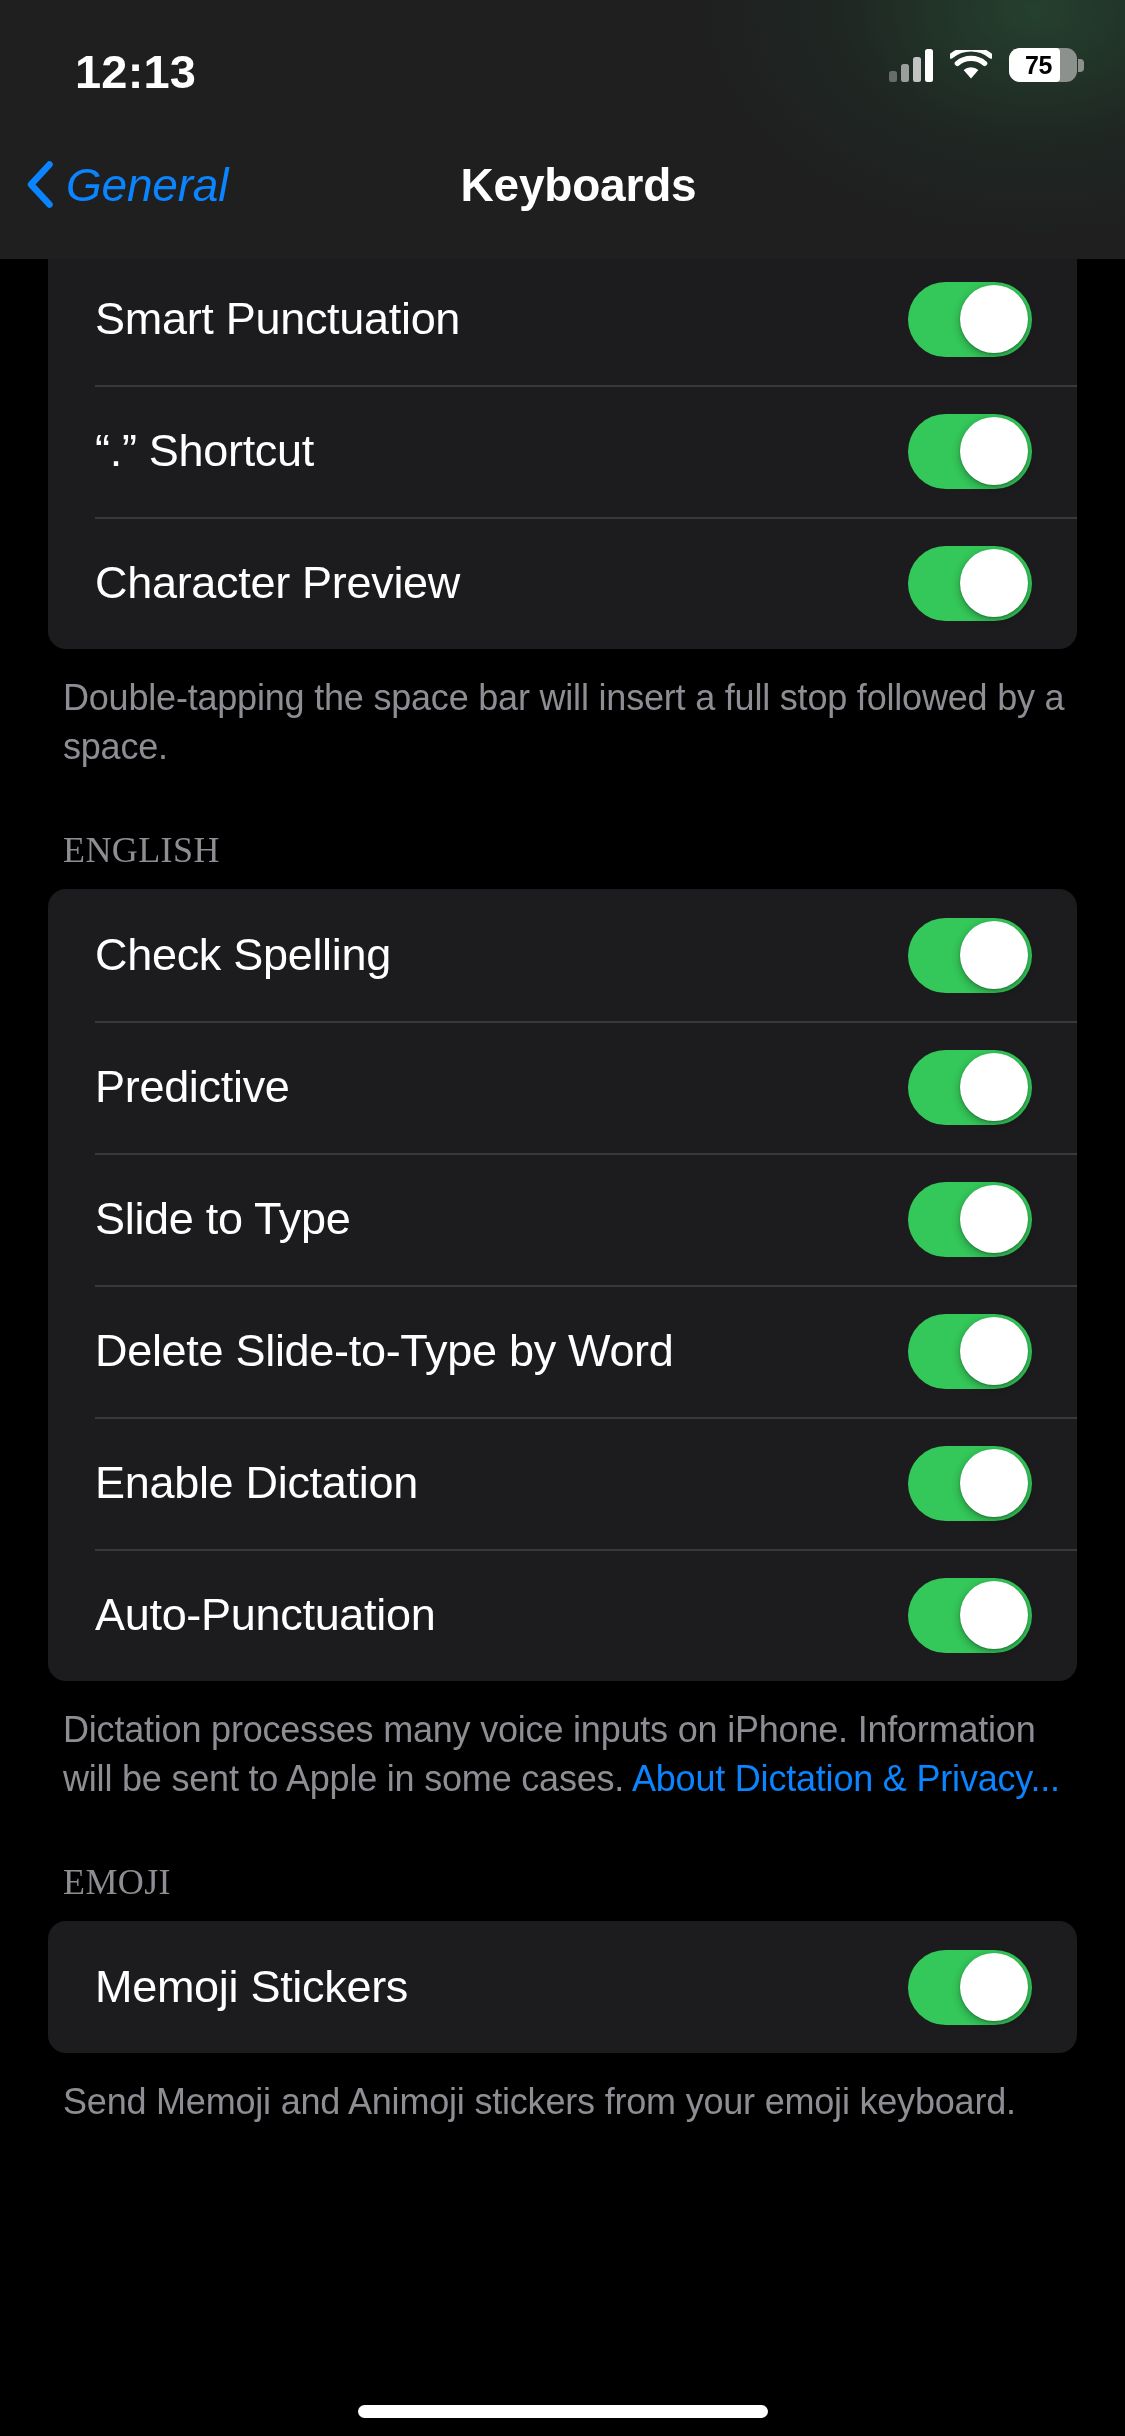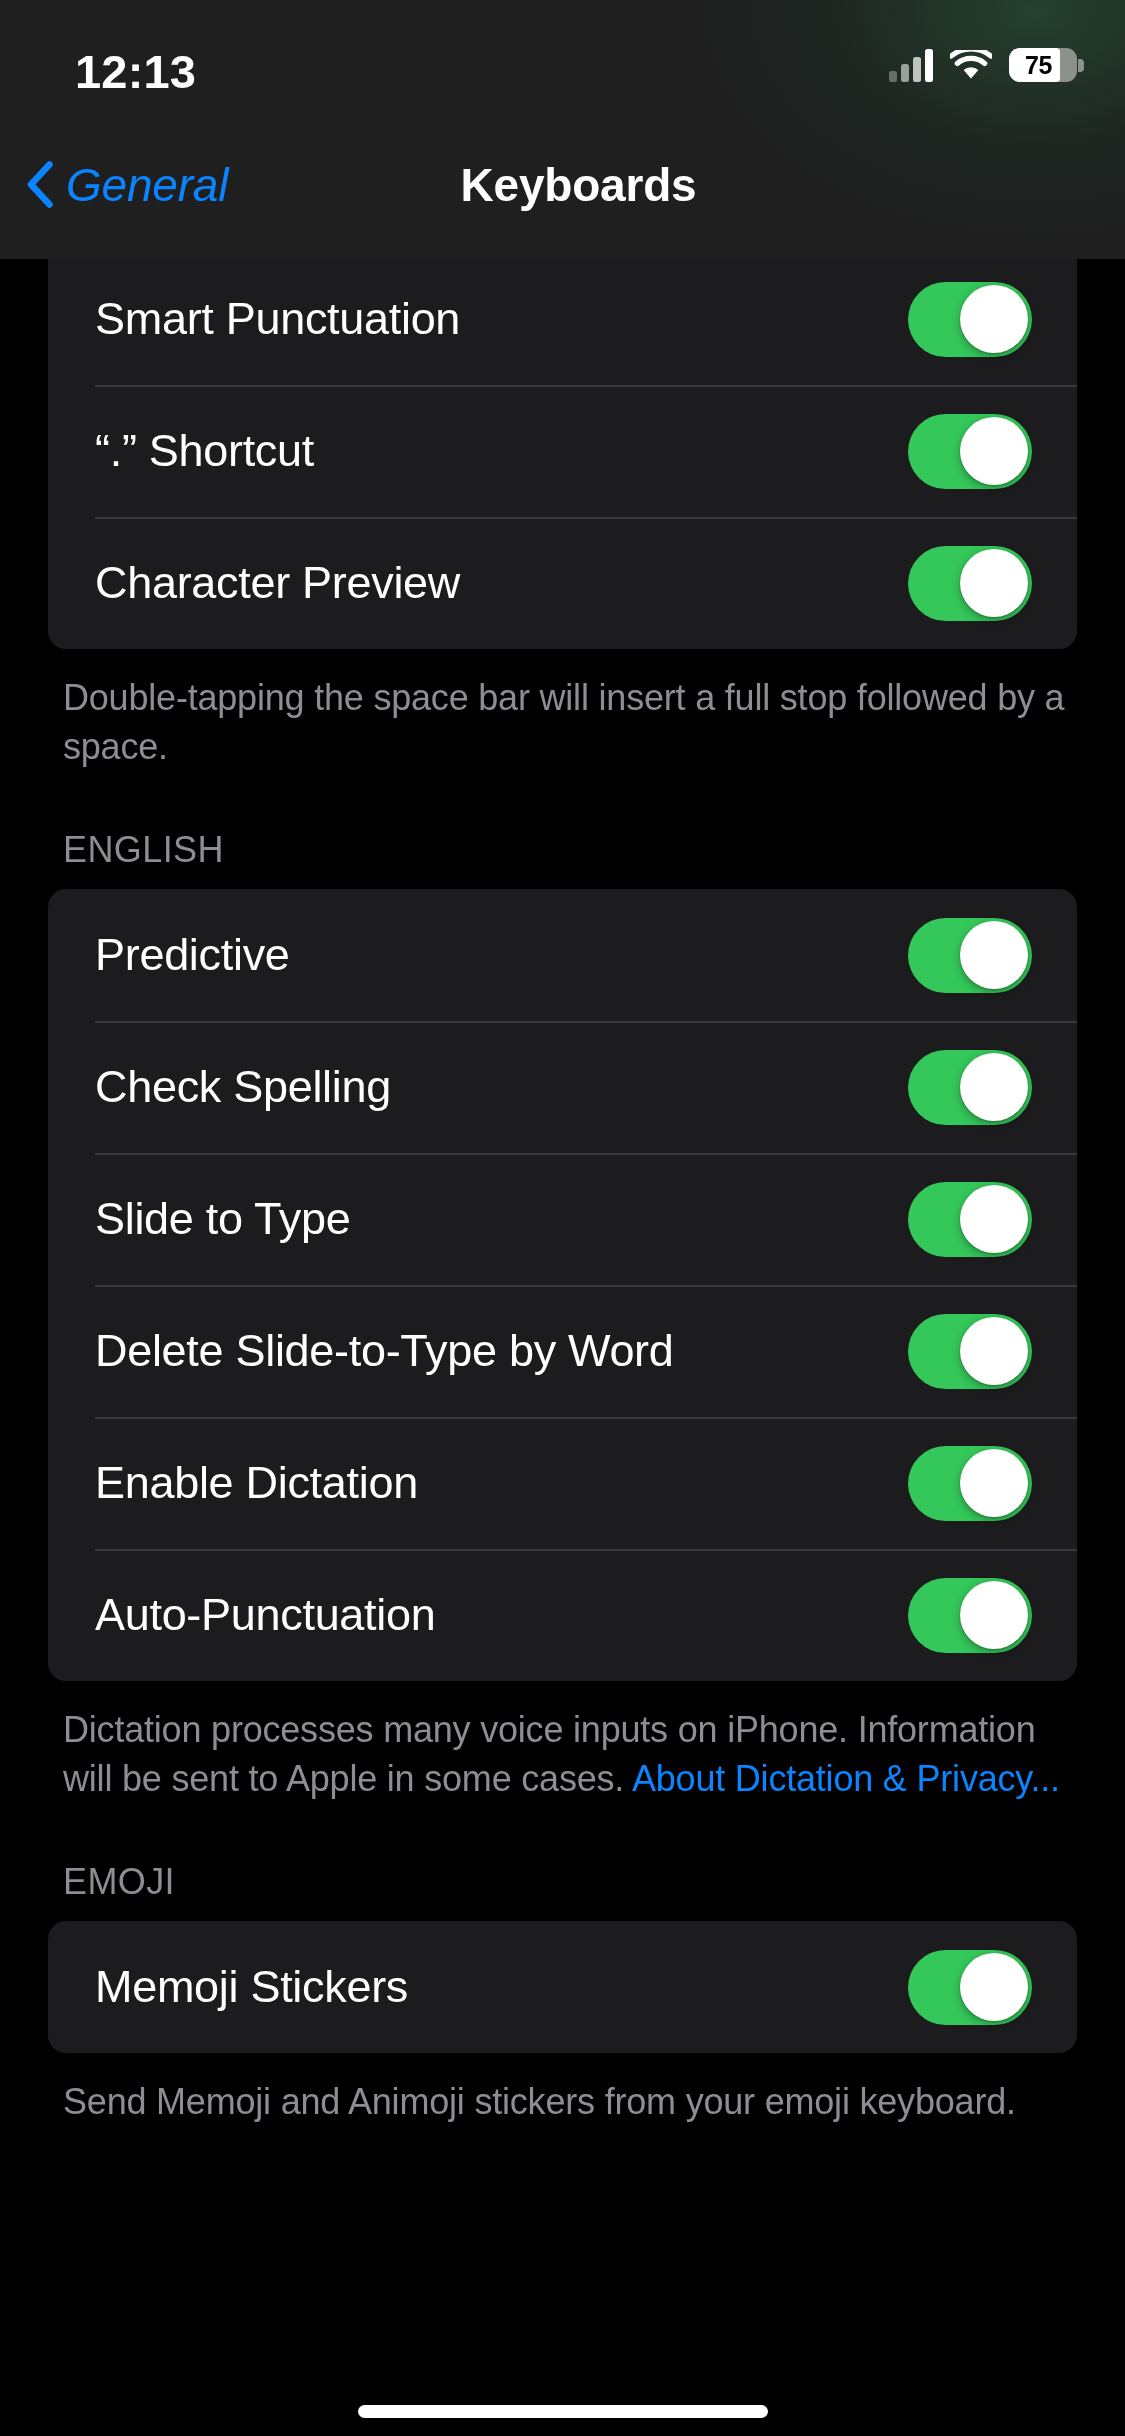--- a/index.html
+++ b/index.html
@@ -116,21 +116,21 @@
   }
 
   .footer{
     margin:24px 60px 0 63px;
     font-size:36px; line-height:49px;
     color:#8d8d93; letter-spacing:-0.2px;
   }
   .footer .link{ color:#0a84ff; cursor:pointer; }
   .section-header{
     margin:58px 0 18px 63px;
-    font-size:36px; color:#8d8d93; letter-spacing:0.4px;
+    font-size:36px; color:#8d8d93; letter-spacing:0.4px;font-family:Liberation Serif, serif;
   }
 
   .home-indicator{
     position:absolute; left:50%; transform:translateX(-50%);
     bottom:18px; width:410px; height:13px; border-radius:7px; background:#fff;
     z-index:40;
   }
 </style>
 </head>
 <body>
@@ -202,27 +202,27 @@
           </span>
       </div>
     </div>
     <div class="footer">
       <span>Double-tapping the space bar will insert a full stop followed by a space.</span>
     </div>
 
     <div class="section-header">ENGLISH</div>
     <div class="group">
       <div class="row">
+        <span class="row-label">Check Spelling</span>
+        <span class="toggle">
+            <span class="knob"></span>
+          </span>
+      </div>
+      <div class="row">
         <span class="row-label">Predictive</span>
-        <span class="toggle">
-            <span class="knob"></span>
-          </span>
-      </div>
-      <div class="row">
-        <span class="row-label">Check Spelling</span>
         <span class="toggle">
             <span class="knob"></span>
           </span>
       </div>
       <div class="row">
         <span class="row-label">Slide to Type</span>
         <span class="toggle">
             <span class="knob"></span>
           </span>
       </div>

